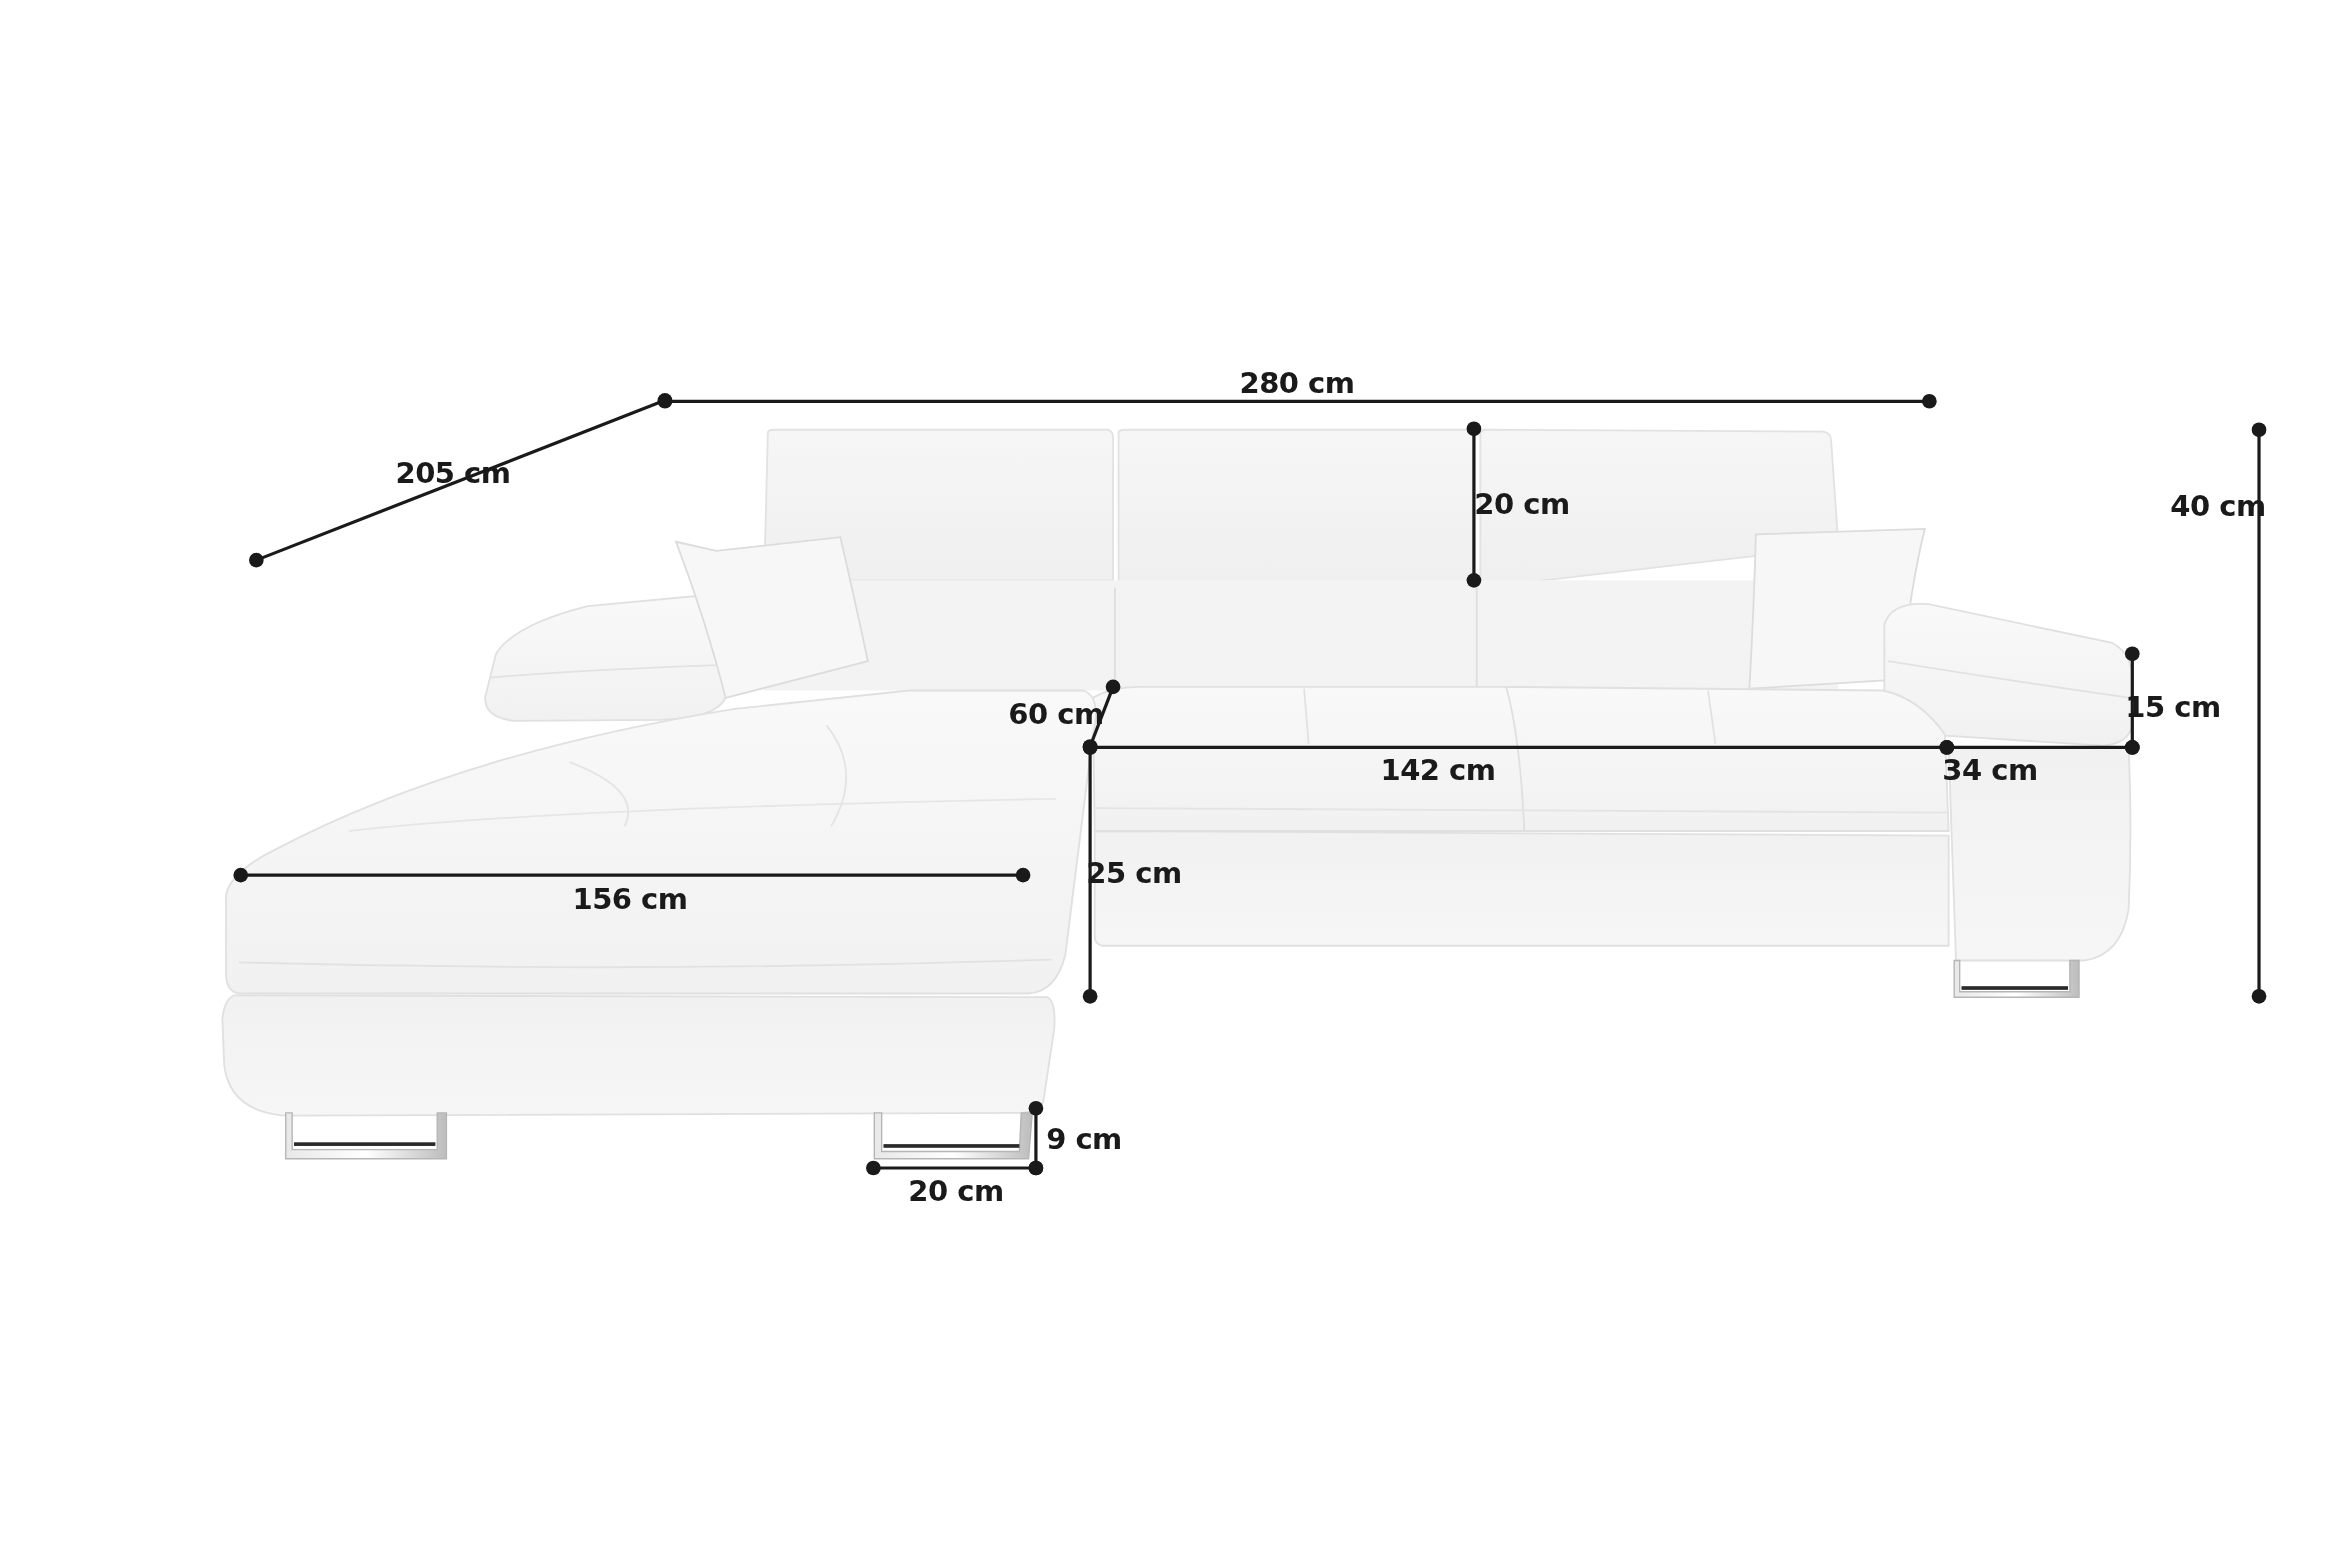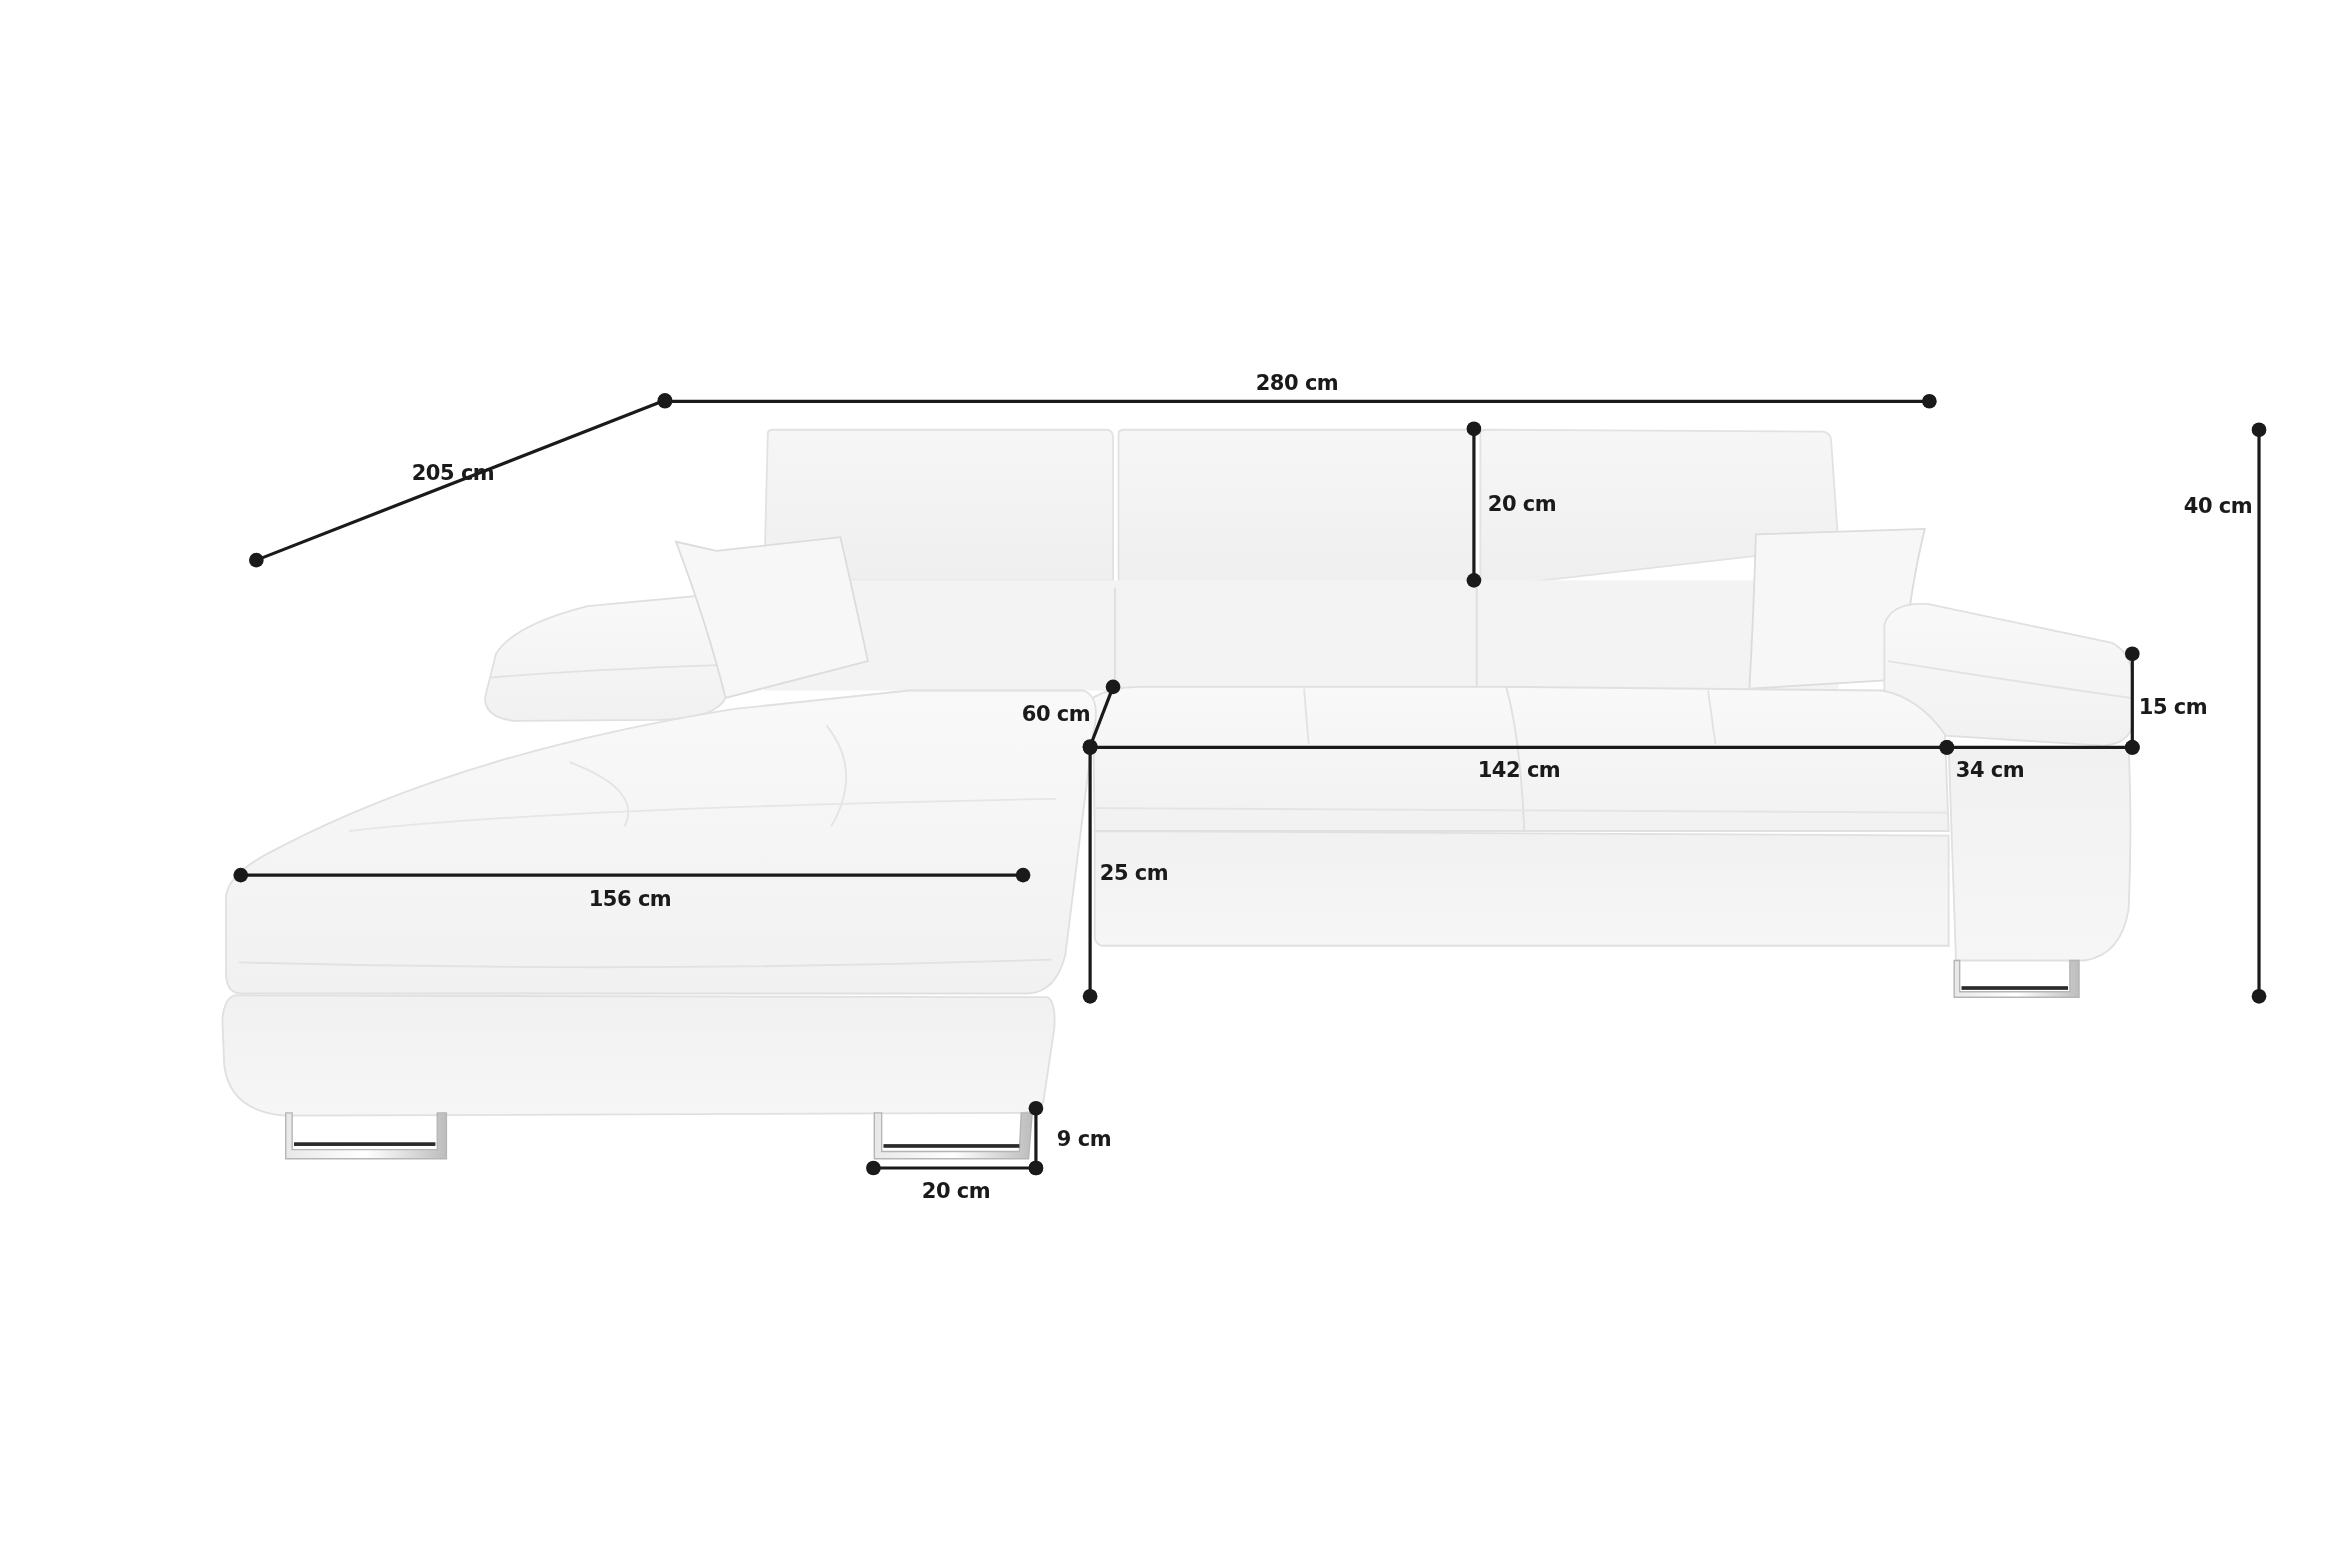--- a/index.html
+++ b/index.html
@@ -1,19 +1,19 @@
 <!DOCTYPE html>
 <html style="font-size:14.7px"><head>
 <meta charset="utf-8">
 <style>
   html, body { margin:0; padding:0; background:#ffffff; }
   body { width:2351px; height:1561px; position:relative; overflow:hidden;
          font-family:"DejaVu Sans", "Liberation Sans", sans-serif; }
   #stage { position:absolute; left:0; top:0; width:2351px; height:1561px; }
-  .dim-label { position:absolute; font-weight:bold; font-size:21px; color:#1a1a1a;
+  .dim-label { position:absolute; font-weight:bold; font-size:29px; color:#1a1a1a;
                letter-spacing:-0.5px; white-space:nowrap; transform:translate(-50%,-50%); }
 </style>
 </head>
 <body>
 
 <div id="stage">
   <svg width="2351" height="1561" viewBox="0 0 2560 1700">
     <defs>
       <linearGradient id="gBack" x1="0" y1="0" x2="0" y2="1">
         <stop offset="0" stop-color="#f6f6f6"></stop>
@@ -167,21 +167,21 @@
         </g>
       </g>
   </svg>
 
   <div id="dim-labels">
     <span class="dim-label" style="left: 453px; top: 453px; margin-top: 20px;">205 cm</span>
     <span class="dim-label" style="left: 1297px; top: 383px;">280 cm</span>
     <span class="dim-label" style="left: 1522px; top: 504px;">20 cm</span>
     <span class="dim-label" style="left: 2218px; top: 506px;">40 cm</span>
     <span class="dim-label" style="left: 1056px; top: 714px;">60 cm</span>
-    <span class="dim-label" style="left: 1519px; top: 770px;">142 cm</span>
+    <span class="dim-label" style="left: 1438px; top: 770px;">142 cm</span>
     <span class="dim-label" style="left: 1990px; top: 770px;">34 cm</span>
     <span class="dim-label" style="left: 2173px; top: 707px;">15 cm</span>
     <span class="dim-label" style="left: 1134px; top: 873px;">25 cm</span>
     <span class="dim-label" style="left: 630px; top: 899px;">156 cm</span>
     <span class="dim-label" style="left: 1084px; top: 1139px;">9 cm</span>
     <span class="dim-label" style="left: 956px; top: 1191px;">20 cm</span>
   </div>
 </div>
 
 

